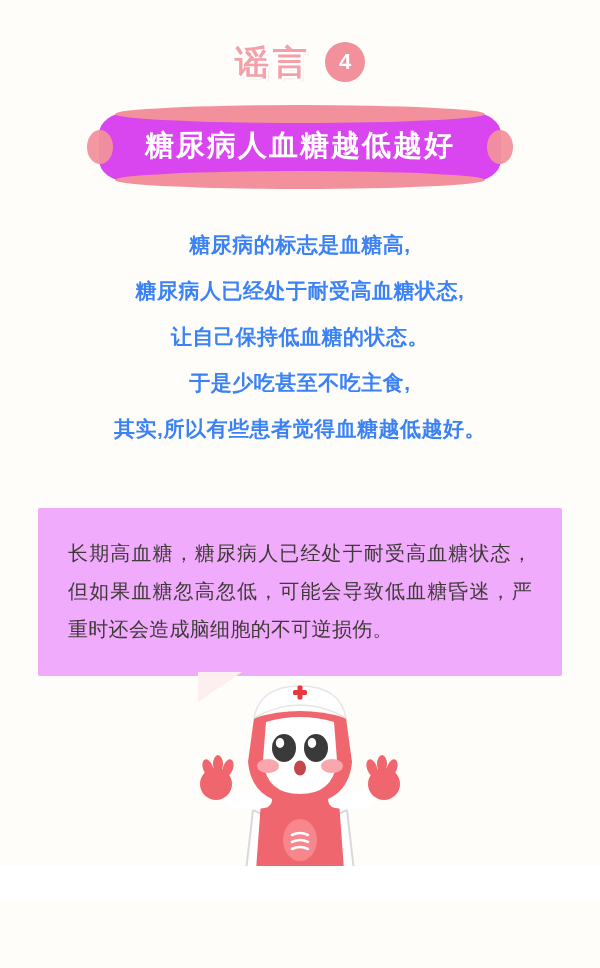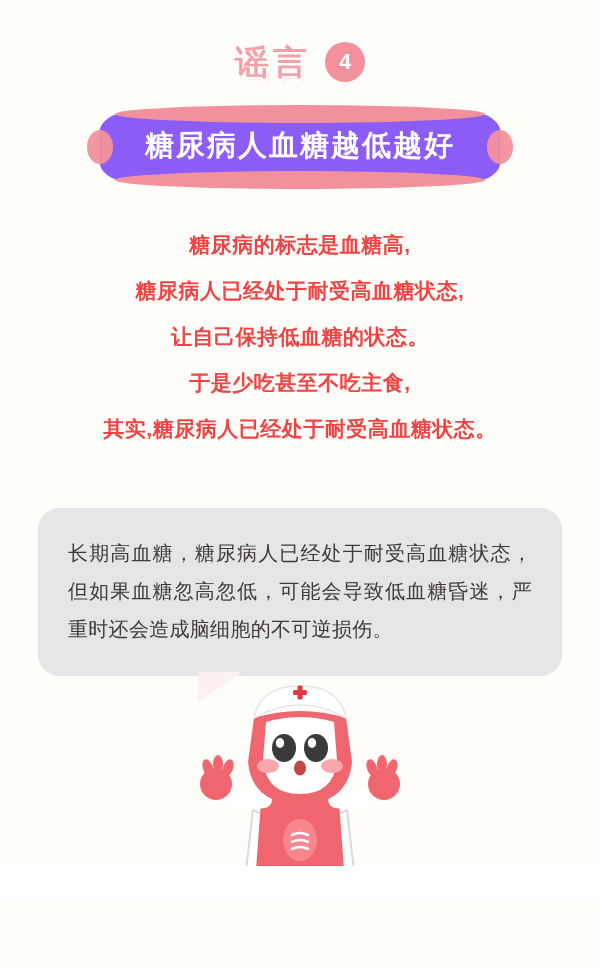--- a/index.html
+++ b/index.html
@@ -54,21 +54,21 @@
   
   .banner-wrap {
     position: absolute;
     top: 112px;
     left: 0; right: 0;
     display: flex;
     justify-content: center;
   }
   .banner {
     position: relative;
-    background: #8b5cf6;
+    background: #d946ef;
     color: #ffffff;
     font-size: 29px;
     font-weight: bold;
     letter-spacing: 2px;
     padding: 14px 46px 16px 46px;
     border-radius: 30px / 22px;
   }
   .banner::before,
   .banner::after {
     content: "";
@@ -93,36 +93,36 @@
   .banner .edge-top { top: -7px; }
   .banner .edge-bot { bottom: -7px; }
   .banner .txt { position: relative; z-index: 2; }
 
   
   .body-copy {
     position: absolute;
     top: 222px;
     left: 0; right: 0;
     text-align: center;
-    color: #ef4444;
+    color: #3b82f6;
     font-size: 21px;
     font-weight: bold;
     line-height: 46px;
     letter-spacing: .5px;
   }
   .body-copy div { white-space: nowrap; }
 
   
   .bubble {
     position: absolute;
     left: 38px;
     top: 508px;
     width: 524px;
-    background: #e5e5e5;
-    border-radius: 22px;
+    background: #f0abfc;
+    border-radius: 2px;
     padding: 26px 30px 28px 30px;
   }
   .bubble p {
     margin: 0;
     color: #3f3a38;
     font-size: 20px;
     line-height: 38px;
     letter-spacing: .3px;
     text-align: justify;
   }
@@ -170,21 +170,21 @@
       <span class="edge-bot"></span>
       <span class="txt">糖尿病人血糖越低越好</span>
     </div>
   </div>
 
   <div class="body-copy">
     <div>糖尿病的标志是血糖高,</div>
     <div>糖尿病人已经处于耐受高血糖状态,</div>
     <div>让自己保持低血糖的状态。</div>
     <div>于是少吃甚至不吃主食,</div>
-    <div>其实,糖尿病人已经处于耐受高血糖状态。</div>
+    <div>其实,所以有些患者觉得血糖越低越好。</div>
   </div>
 
   <div class="bubble">
     <p>长期高血糖，糖尿病人已经处于耐受高血糖状态，但如果血糖忽高忽低，可能会导致低血糖昏迷，严重时还会造成脑细胞的不可逆损伤。</p>
     <span class="tail"></span>
   </div>
 
   <div class="mascot">
     <svg viewBox="0 0 300 280" width="300" height="280">
 

